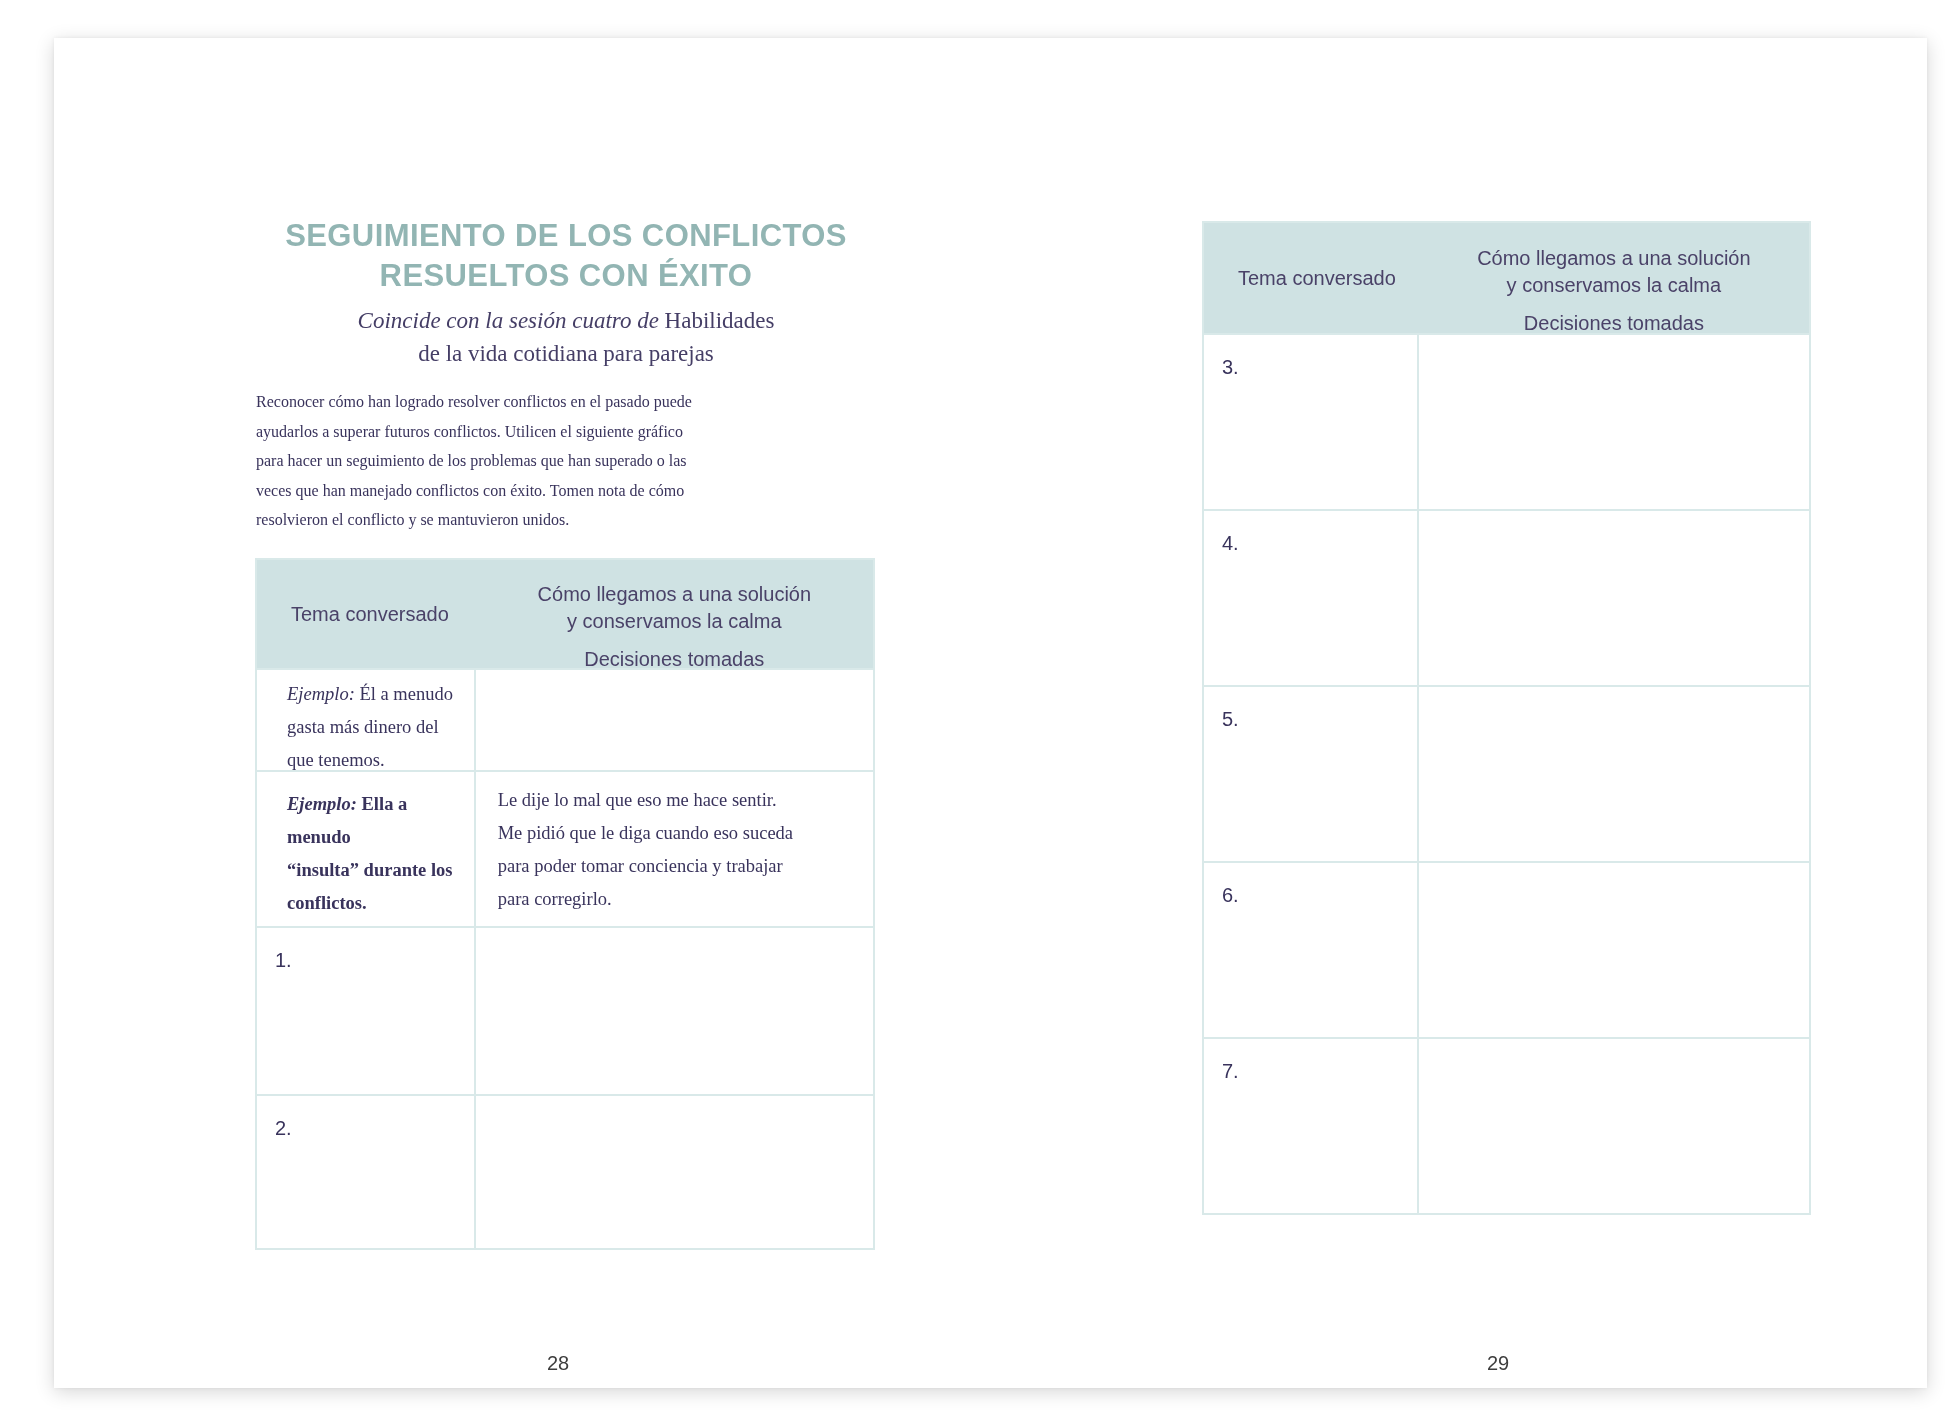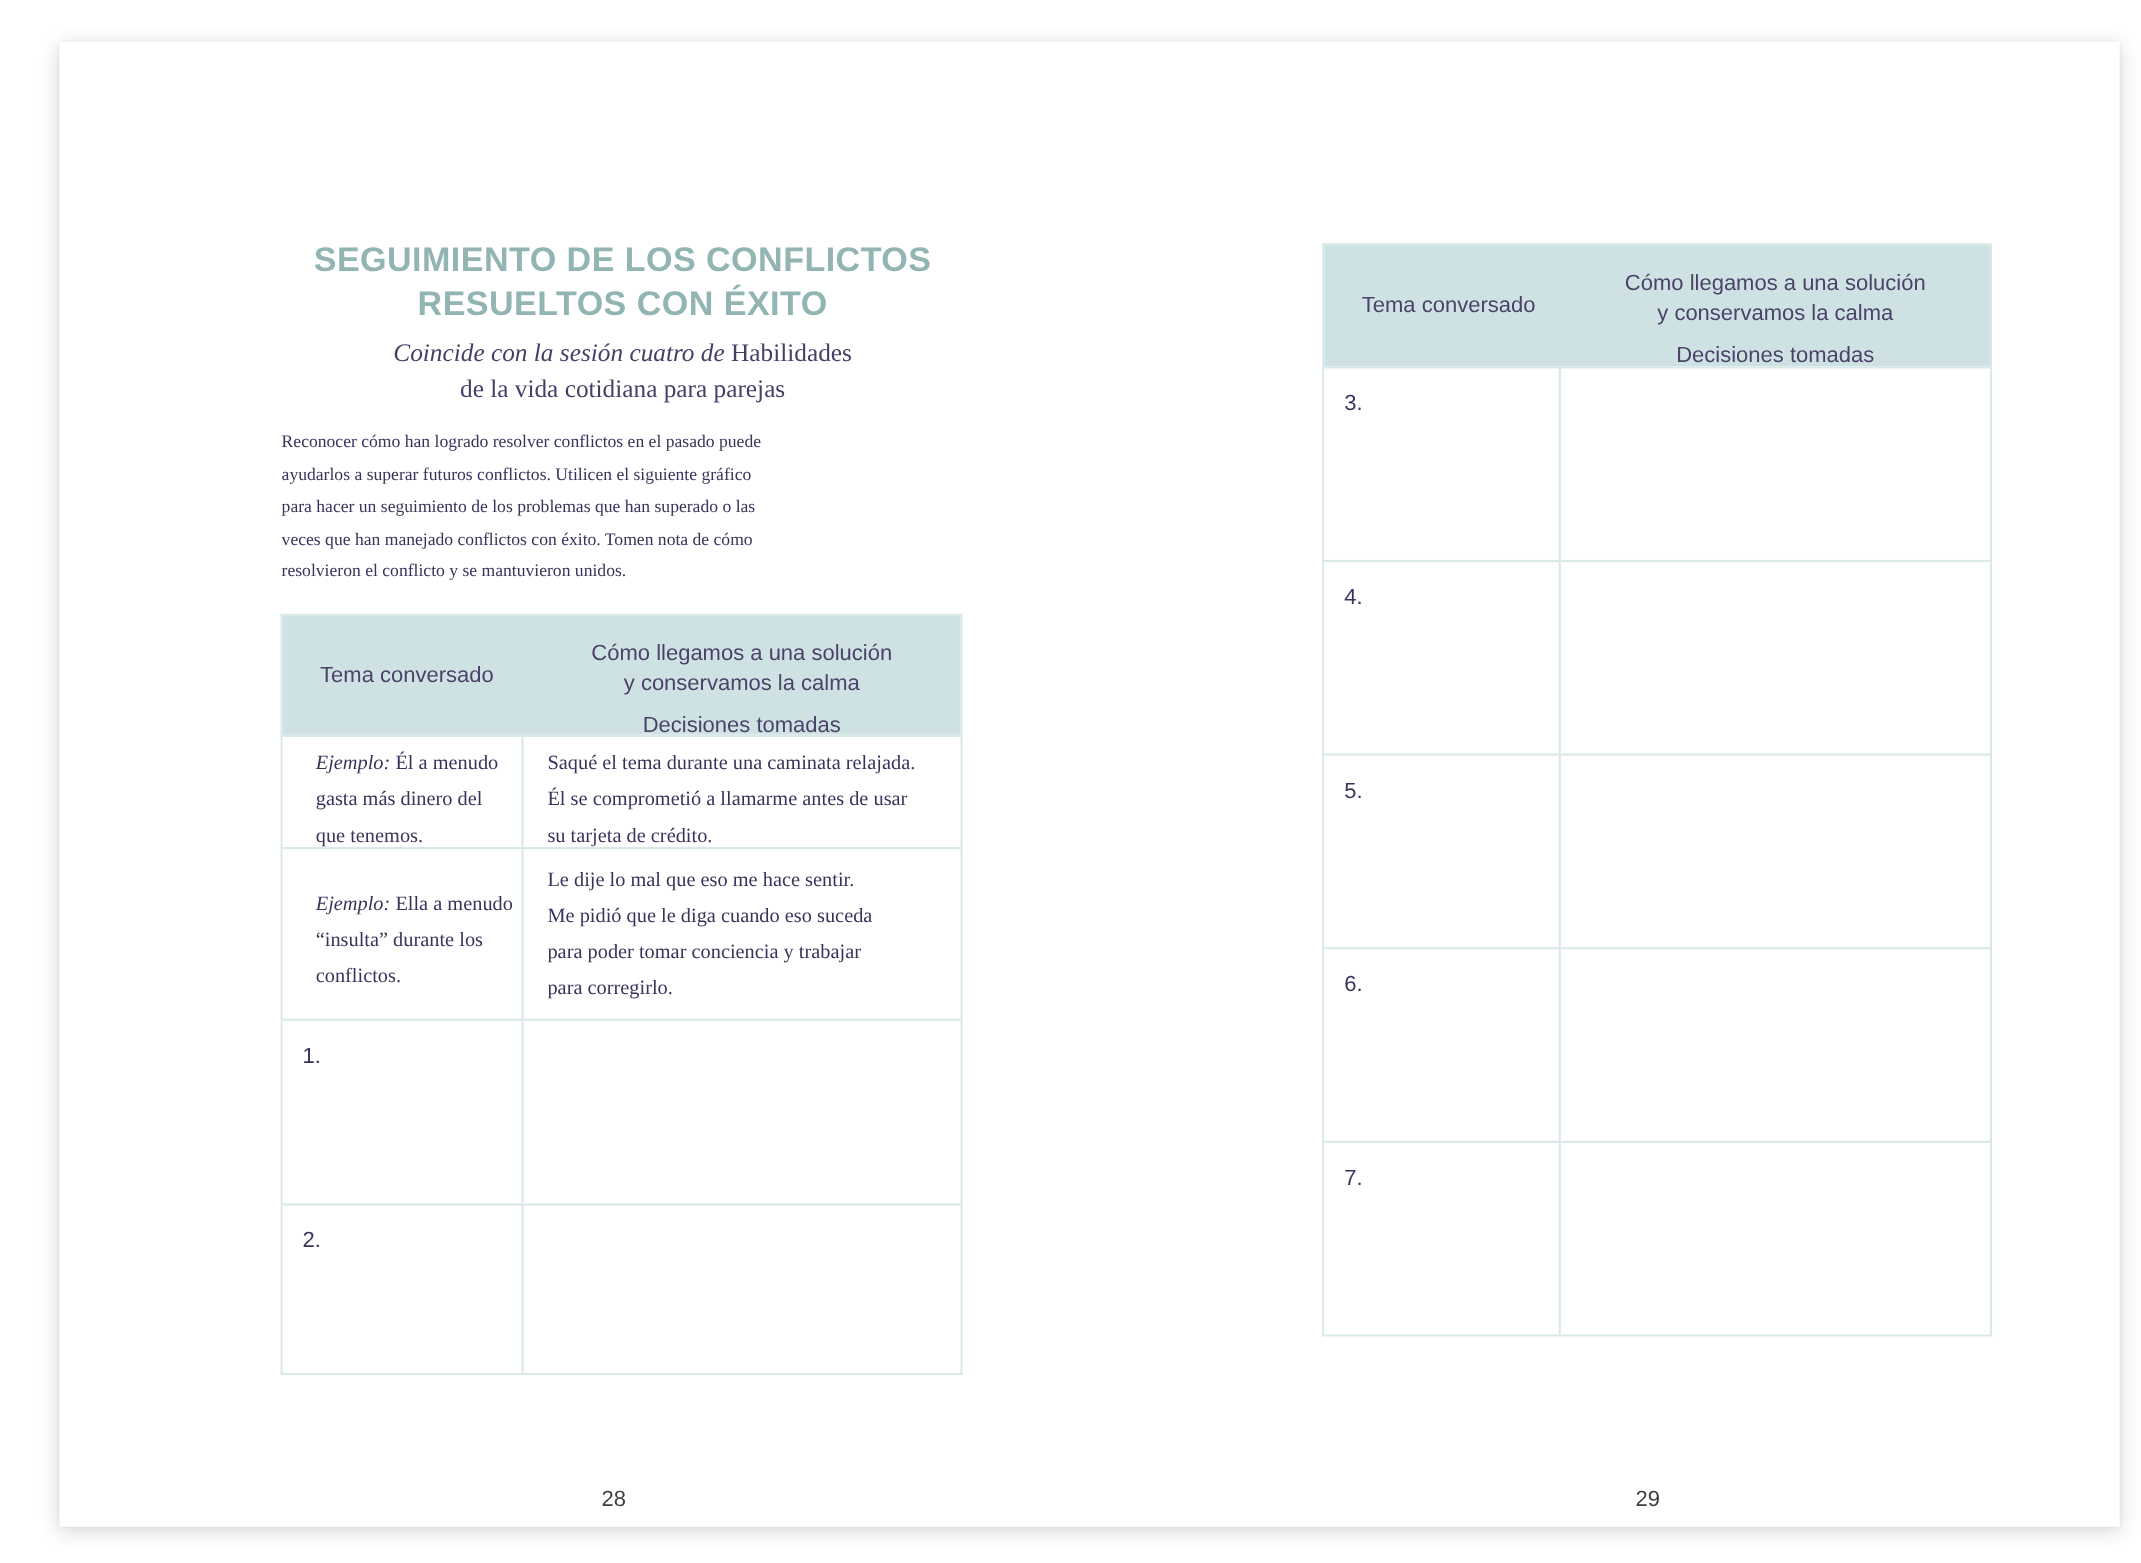--- a/index.html
+++ b/index.html
@@ -111,21 +111,21 @@
   }
   .c1.num {
     font-family: "Liberation Sans", sans-serif;
     font-size: 20px;
     padding: 20px 6px 0 18px;
     line-height: 24px;
   }
   
   .row-ex1 { height: 102px; }
   .row-ex2 { height: 156px; }
-  .row-ex2 .c1 { padding-top: 34px; }
+  .row-ex2 .c1 { padding-top: 16px; font-weight: bold; }
   .row-ex2 .c2 { padding-top: 12px; }
   .row-n1 { height: 168px; }
   .row-n2 { height: 154px; }
   .row-num-r { height: 176px; }
 </style>
 </head>
 <body>
 
 <div class="canvas">
   <div class="sheet">
@@ -152,23 +152,20 @@
             <div class="th2-title">Cómo llegamos a una solución
 y conservamos la calma</div>
             <div class="th2-sub">Decisiones tomadas</div>
           </div>
         </div>
 
         <div class="trow row-ex1">
           <div class="c1"><span class="it">Ejemplo:</span><span> Él a menudo
 gasta más dinero del
 que tenemos.</span></div>
-          <div class="c2">Saqué el tema durante una caminata relajada.
-Él se comprometió a llamarme antes de usar
-su tarjeta de crédito.</div>
         </div>
 
         <div class="trow row-ex2">
           <div class="c1"><span class="it">Ejemplo:</span><span> Ella a menudo
 “insulta” durante los
 conflictos.</span></div>
           <div class="c2">Le dije lo mal que eso me hace sentir.
 Me pidió que le diga cuando eso suceda
 para poder tomar conciencia y trabajar
 para corregirlo.</div>

